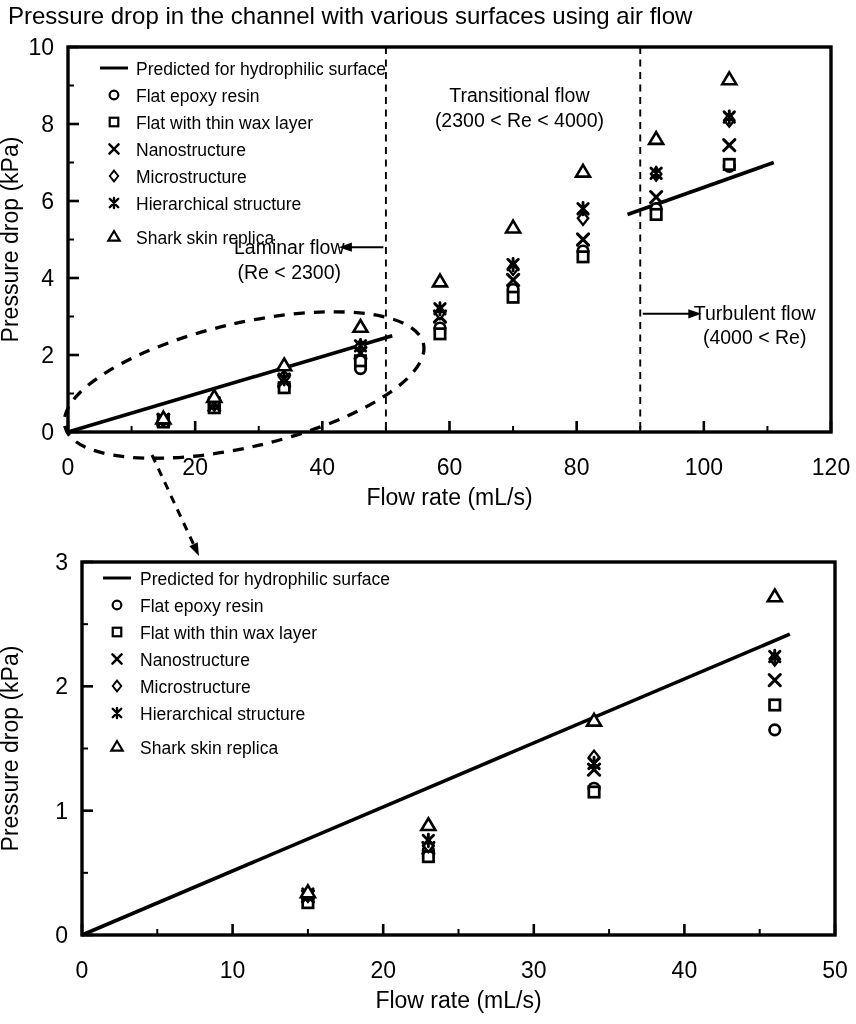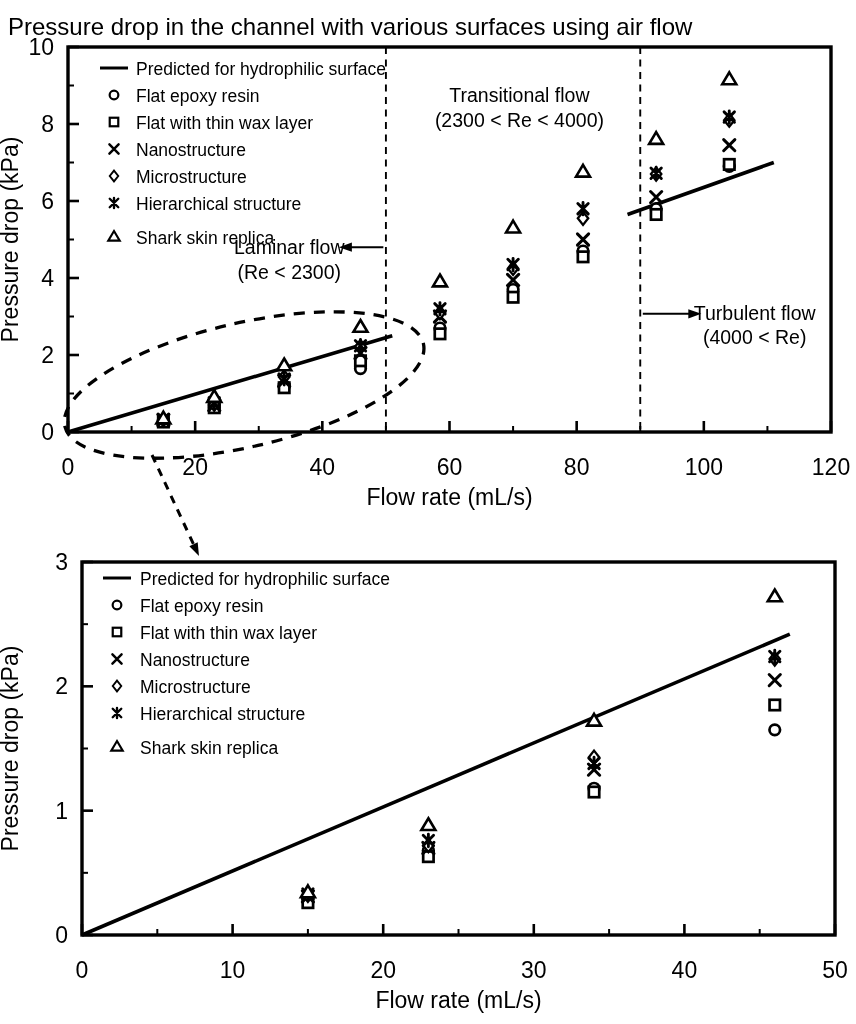--- a/index.html
+++ b/index.html
@@ -1,18 +1,18 @@
 <!DOCTYPE html>
 <html><head>
 <meta charset="utf-8">
 <style>
   html,body{margin:0;padding:0;background:#ffffff;}
   #page{position:relative;width:856px;height:1024px;background:#ffffff;overflow:hidden;
         font-family:"Liberation Sans","DejaVu Sans",sans-serif;}
-  #title{position:absolute;left:8px;top:13px;width:848px;font-size:24px;color:#000;
+  #title{position:absolute;left:8px;top:2px;width:848px;font-size:24px;color:#000;
          letter-spacing:0px;white-space:nowrap;}
   .chart-svg{position:absolute;left:0;}
   #overview-svg{top:35px;}
   #detail-svg{top:535px;}
   text{fill:#000;}
 </style>
 </head>
 <body>
 
 <div id="page">

